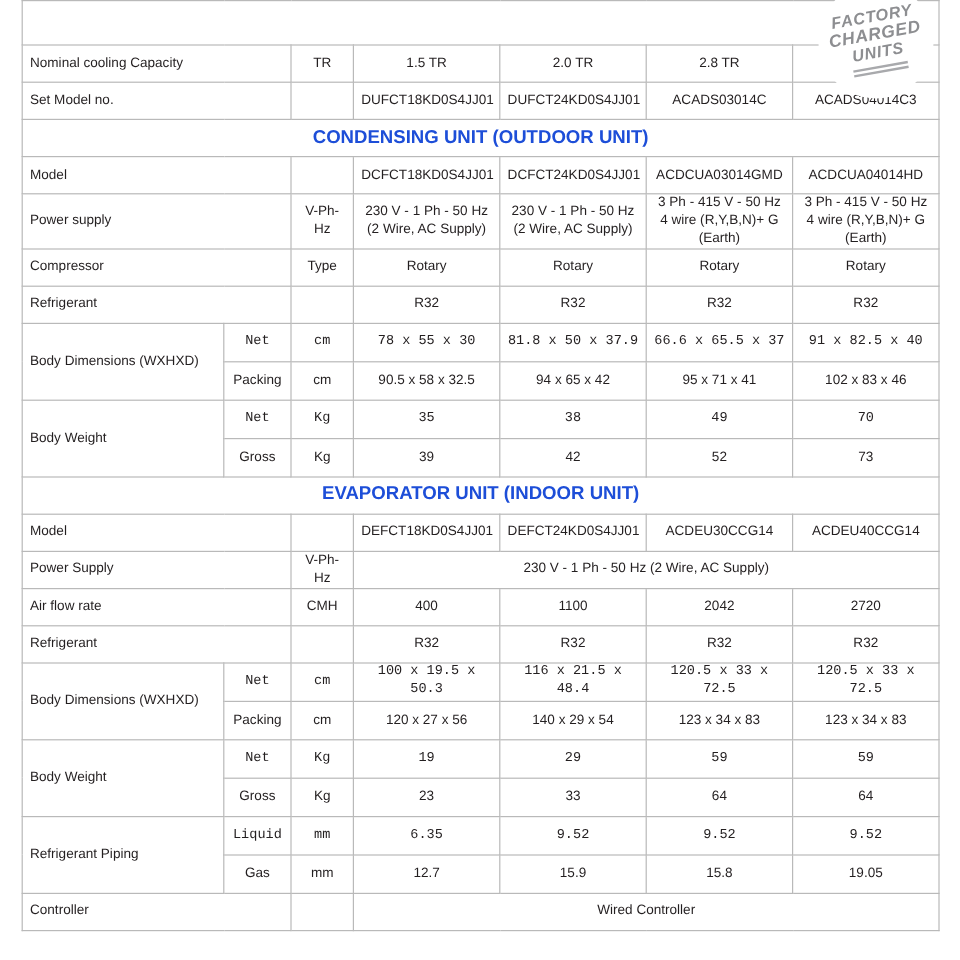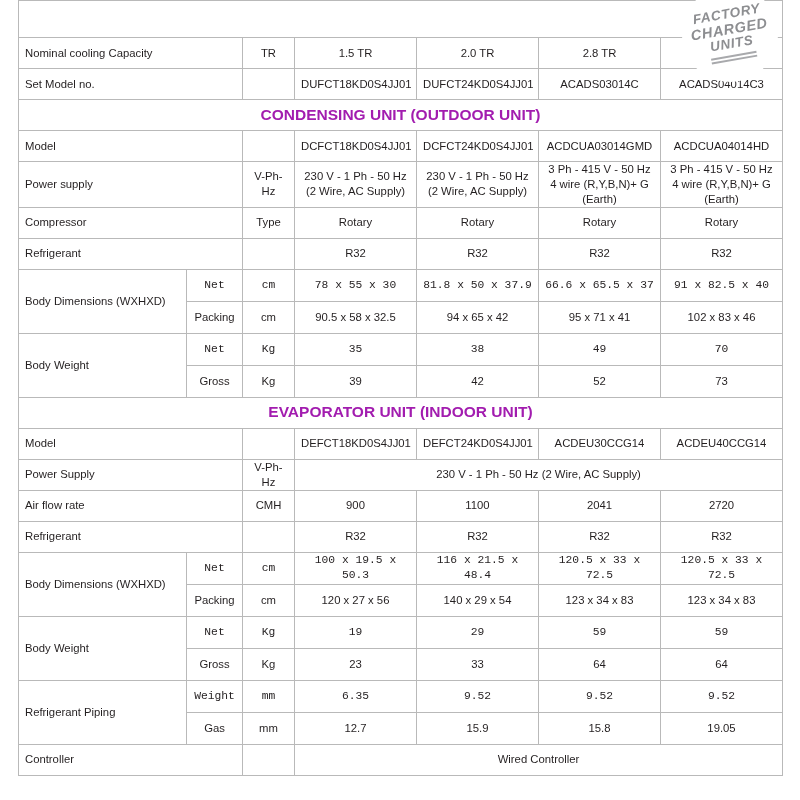--- a/index.html
+++ b/index.html
@@ -57,21 +57,21 @@
     text-align: center;
     letter-spacing: .2px;
     height: 36px;
     padding: 0 6px;
   }
 
   
   .section-row td {
     background: #cfcfcf;
     border: none;
-    color: #a21caf;
+    color: #1d4ed8;
     font-size: 15.5px;
     font-weight: bold;
     text-align: center;
     height: 30px;
     padding: 0 6px;
   }
 
   
   .lbl {
     text-align: left;
@@ -260,23 +260,23 @@
 
       <tr class="r-std shade">
         <td class="lbl" colspan="2">Power Supply</td>
         <td class="ctr">V-Ph-Hz</td>
         <td class="ctr" colspan="4">230 V - 1 Ph - 50 Hz (2 Wire, AC Supply)</td>
       </tr>
 
       <tr class="r-std">
         <td class="lbl plain" colspan="2">Air flow rate</td>
         <td class="ctr plain">CMH</td>
-        <td class="ctr plain">900</td>
+        <td class="ctr plain">400</td>
         <td class="ctr plain">1100</td>
-        <td class="ctr plain">2041</td>
+        <td class="ctr plain">2042</td>
         <td class="ctr plain">2720</td>
       </tr>
 
       <tr class="r-std shade">
         <td class="lbl" colspan="2">Refrigerant</td>
         <td class="ctr"></td>
         <td class="ctr">R32</td>
         <td class="ctr">R32</td>
         <td class="ctr">R32</td>
         <td class="ctr">R32</td>
@@ -313,21 +313,21 @@
         <td class="ctr shade nb-top">Gross</td>
         <td class="ctr shade nb-top">Kg</td>
         <td class="ctr shade nb-top">23</td>
         <td class="ctr shade nb-top">33</td>
         <td class="ctr shade nb-top">64</td>
         <td class="ctr shade nb-top">64</td>
       </tr>
 
       <tr class="r-sub">
         <td class="lbl plain" rowspan="2">Refrigerant Piping</td>
-        <td class="ctr plain nb-bottom">Weight</td>
+        <td class="ctr plain nb-bottom">Liquid</td>
         <td class="ctr plain nb-bottom">mm</td>
         <td class="ctr plain nb-bottom">6.35</td>
         <td class="ctr plain nb-bottom">9.52</td>
         <td class="ctr plain nb-bottom">9.52</td>
         <td class="ctr plain nb-bottom">9.52</td>
       </tr>
       <tr class="r-sub">
         <td class="ctr plain nb-top">Gas</td>
         <td class="ctr plain nb-top">mm</td>
         <td class="ctr plain nb-top">12.7</td>

